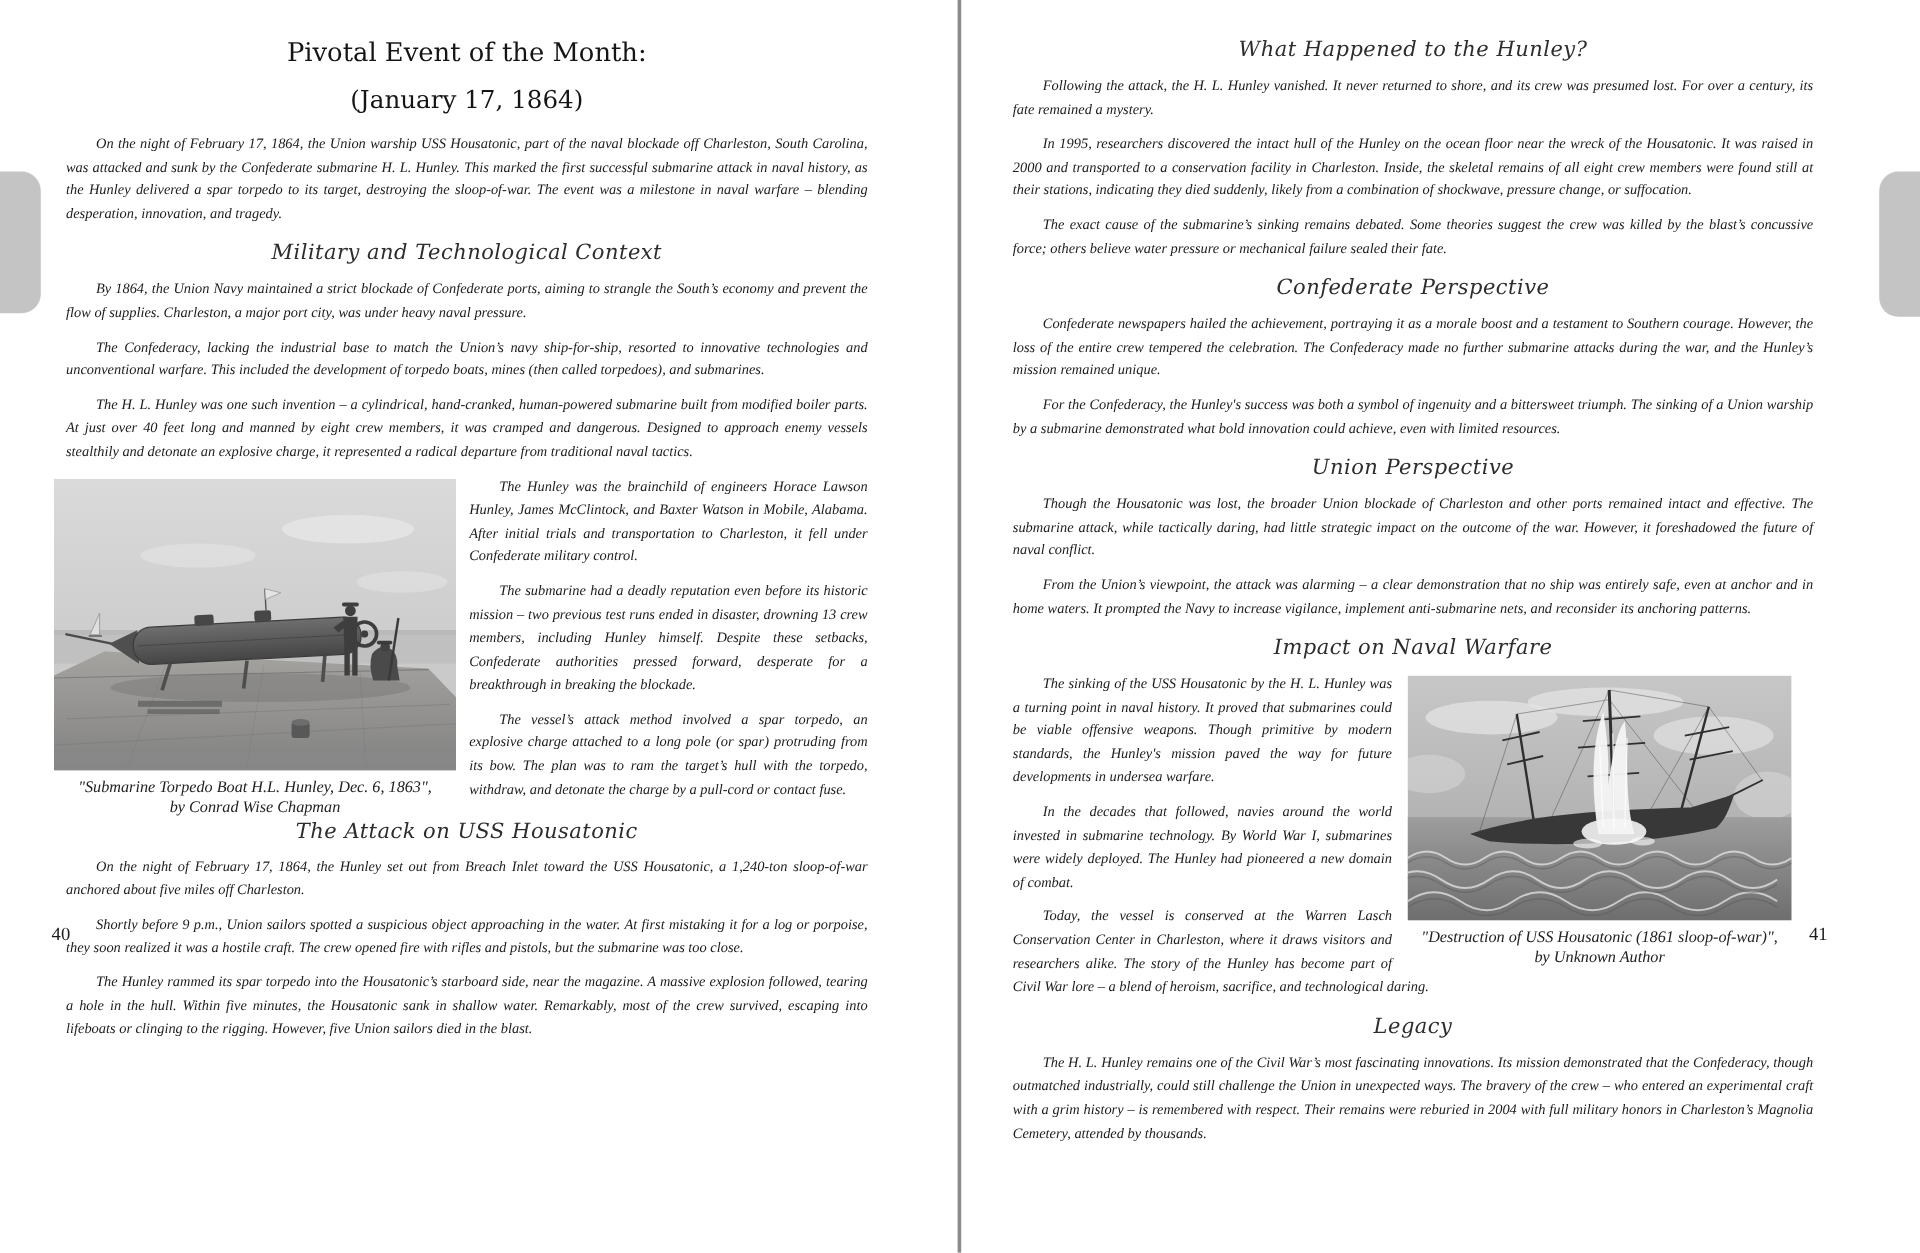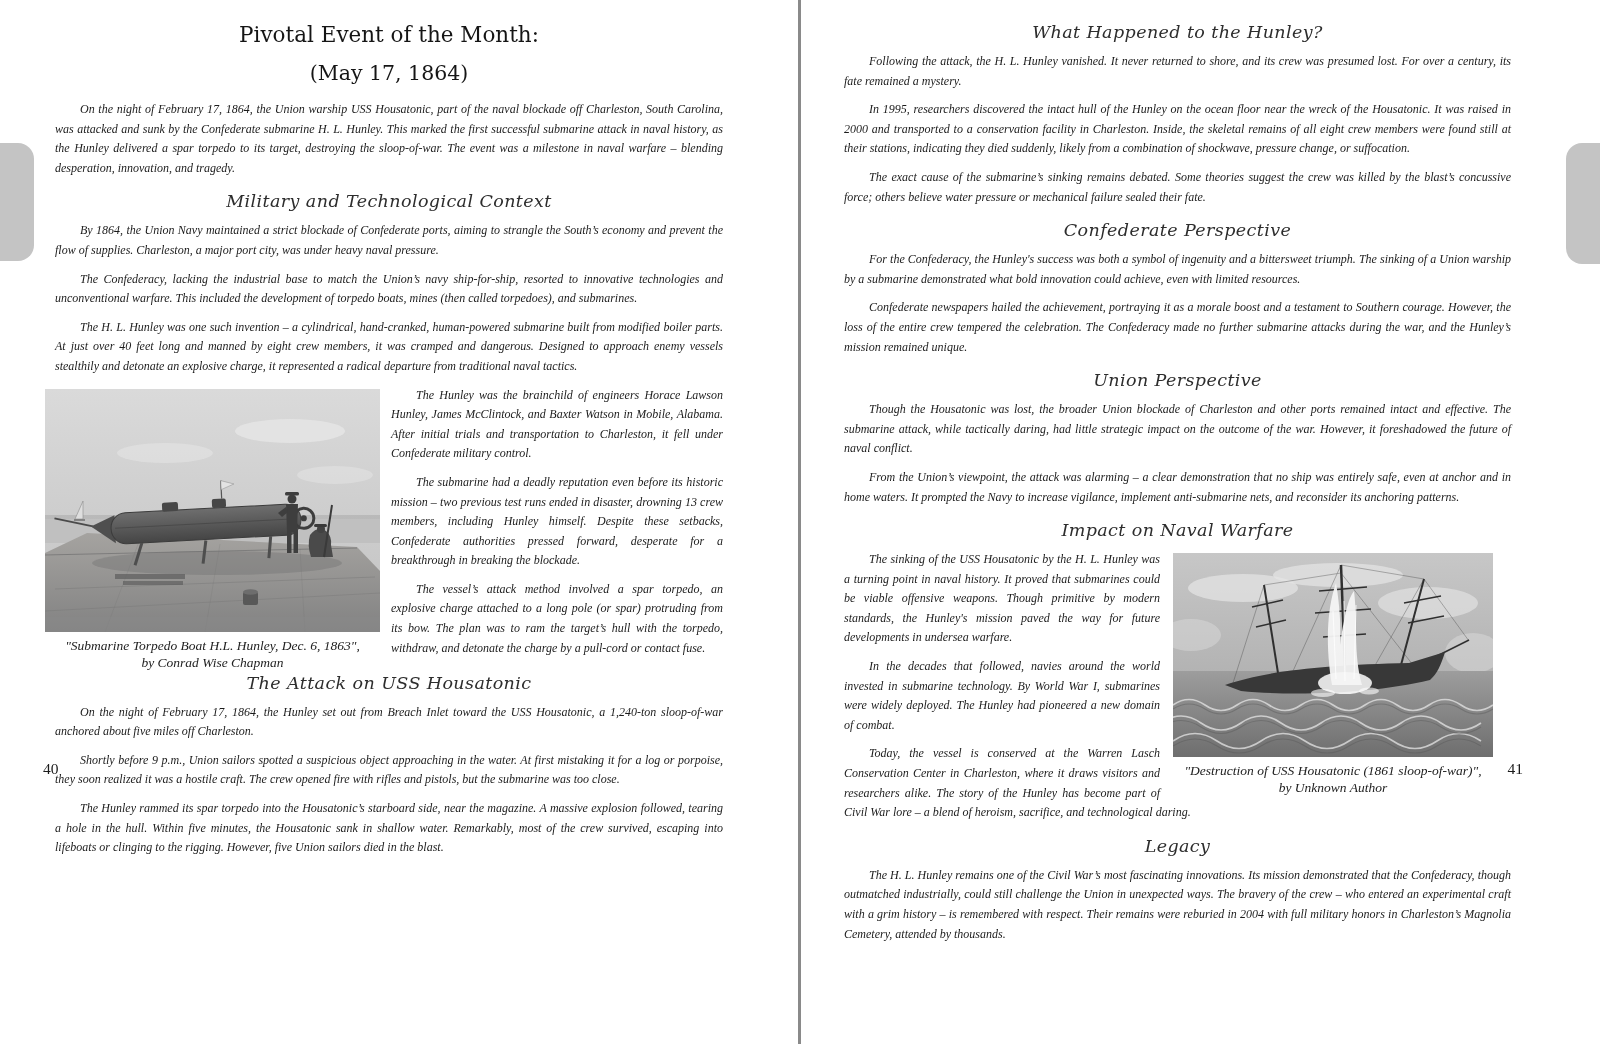--- a/index.html
+++ b/index.html
@@ -13,21 +13,21 @@
     position: absolute; left: 798px; top: 0; width: 3px; height: 1044px;
     background: #8a8a8a;
   }
 
   .edge-tab {
     position: absolute; width: 34px; height: 118px; background: #c4c4c4;
   }
   .edge-tab.left  { left: 0; top: 143px; border-radius: 0 16px 16px 0; }
   .edge-tab.right { right: 0; top: 143px; height: 121px; border-radius: 16px 0 0 16px; }
 
-  .page { position: absolute; top: 4px; height: 808px; box-sizing: border-box; }
+  .page { position: absolute; top: 14px; height: 808px; box-sizing: border-box; }
   .page-left  { left: 0;    width: 798px; padding: 16px 63px 0 43px; }
   .page-right { left: 801px; width: 799px; padding: 12px 77px 0 31px; }
 
   .kicker {
     font-family: "DejaVu Serif", serif;
     font-size: 21.5px; text-align: center; margin: 2px 0 0; color: #151515;
   }
   .article-title {
     font-family: "DejaVu Serif", serif;
     font-size: 21px; font-weight: bold; font-style: italic;
@@ -68,21 +68,21 @@
   .page-number.pn-left  { left: 43px; }
   .page-number.pn-right { right: 77px; }
 </style>
 </head>
 <body>
 
 <div class="spread">
 
   <div class="page page-left">
     <div class="kicker">Pivotal Event of the Month:</div>
-    <div class="pub-date">(May 17, 1864)</div>
+    <div class="pub-date">(January 17, 1864)</div>
 
     <p class="body">On the night of February 17, 1864, the Union warship USS Housatonic, part of the naval blockade off Charleston, South Carolina, was attacked and sunk by the Confederate submarine H. L. Hunley. This marked the first successful submarine attack in naval history, as the Hunley delivered a spar torpedo to its target, destroying the sloop-of-war. The event was a milestone in naval warfare – blending desperation, innovation, and tragedy.</p>
 
     <h3 class="section-heading">Military and Technological Context</h3>
     <p class="body">By 1864, the Union Navy maintained a strict blockade of Confederate ports, aiming to strangle the South’s economy and prevent the flow of supplies. Charleston, a major port city, was under heavy naval pressure.</p>
     <p class="body">The Confederacy, lacking the industrial base to match the Union’s navy ship-for-ship, resorted to innovative technologies and unconventional warfare. This included the development of torpedo boats, mines (then called torpedoes), and submarines.</p>
     <p class="body">The H. L. Hunley was one such invention – a cylindrical, hand-cranked, human-powered submarine built from modified boiler parts. At just over 40 feet long and manned by eight crew members, it was cramped and dangerous. Designed to approach enemy vessels stealthily and detonate an explosive charge, it represented a radical departure from traditional naval tactics.</p>
 
 
     <figure class="fig-left">
@@ -174,22 +174,22 @@
 
   <div class="divider"></div>
 
   <div class="page page-right">
     <h3 class="section-heading" style="margin-top:6px">What Happened to the Hunley?</h3>
     <p class="body">Following the attack, the H. L. Hunley vanished. It never returned to shore, and its crew was presumed lost. For over a century, its fate remained a mystery.</p>
     <p class="body">In 1995, researchers discovered the intact hull of the Hunley on the ocean floor near the wreck of the Housatonic. It was raised in 2000 and transported to a conservation facility in Charleston. Inside, the skeletal remains of all eight crew members were found still at their stations, indicating they died suddenly, likely from a combination of shockwave, pressure change, or suffocation.</p>
     <p class="body">The exact cause of the submarine’s sinking remains debated. Some theories suggest the crew was killed by the blast’s concussive force; others believe water pressure or mechanical failure sealed their fate.</p>
 
     <h3 class="section-heading">Confederate Perspective</h3>
+    <p class="body">Confederate newspapers hailed the achievement, portraying it as a morale boost and a testament to Southern courage. However, the loss of the entire crew tempered the celebration. The Confederacy made no further submarine attacks during the war, and the Hunley’s mission remained unique.</p>
     <p class="body">For the Confederacy, the Hunley's success was both a symbol of ingenuity and a bittersweet triumph. The sinking of a Union warship by a submarine demonstrated what bold innovation could achieve, even with limited resources.</p>
-    <p class="body">Confederate newspapers hailed the achievement, portraying it as a morale boost and a testament to Southern courage. However, the loss of the entire crew tempered the celebration. The Confederacy made no further submarine attacks during the war, and the Hunley’s mission remained unique.</p>
 
     <h3 class="section-heading">Union Perspective</h3>
     <p class="body">Though the Housatonic was lost, the broader Union blockade of Charleston and other ports remained intact and effective. The submarine attack, while tactically daring, had little strategic impact on the outcome of the war. However, it foreshadowed the future of naval conflict.</p>
     <p class="body">From the Union’s viewpoint, the attack was alarming – a clear demonstration that no ship was entirely safe, even at anchor and in home waters. It prompted the Navy to increase vigilance, implement anti-submarine nets, and reconsider its anchoring patterns.</p>
 
     <h3 class="section-heading">Impact on Naval Warfare</h3>
 
     <figure class="fig-right">
       <svg class="fig-frame" width="320" height="204" viewBox="0 0 320 204">
         <defs>

